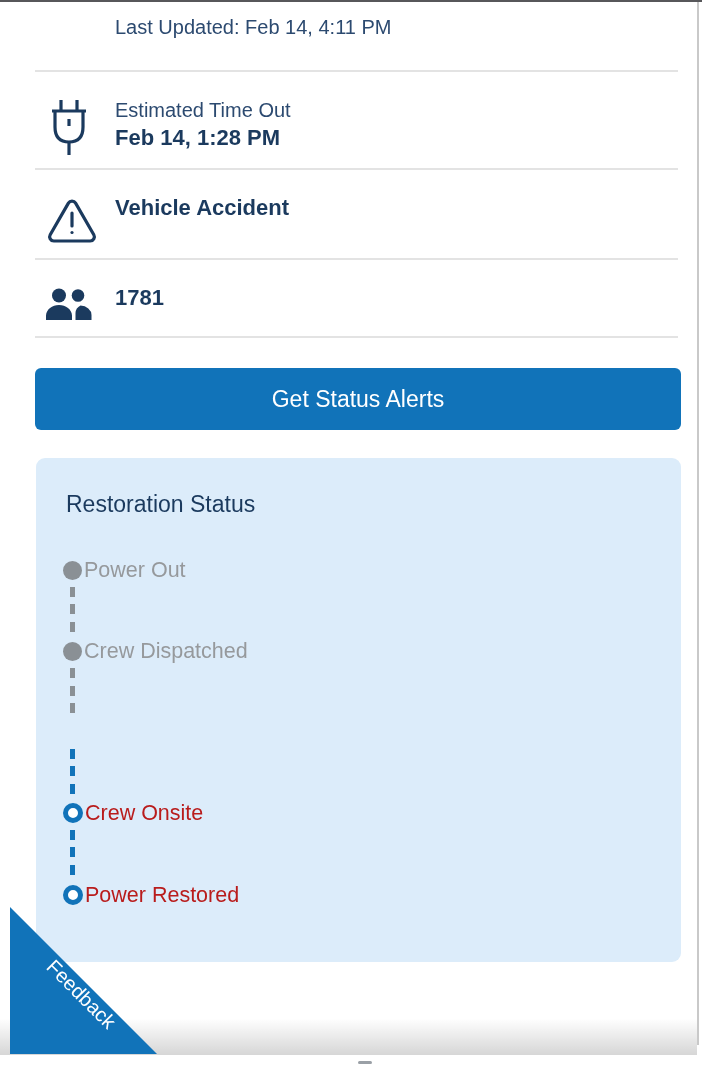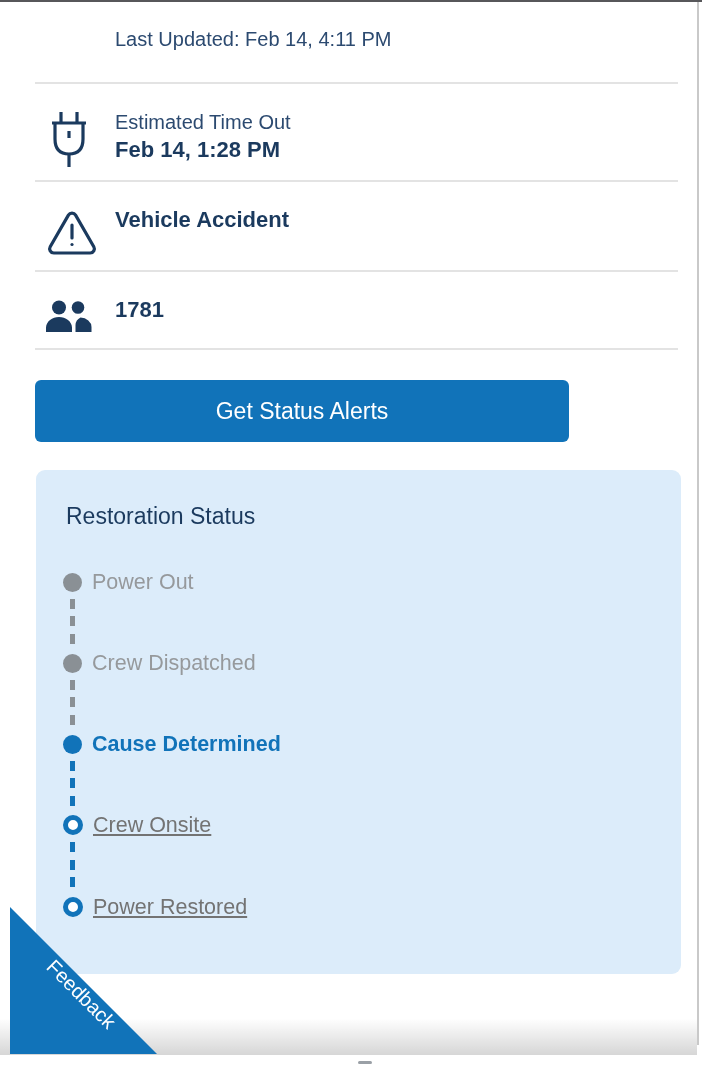--- a/index.html
+++ b/index.html
@@ -4,51 +4,51 @@
 <style>
   * { margin:0; padding:0; box-sizing:border-box; }
   html,body { width:702px; height:1068px; background:#ffffff; overflow:hidden;
     font-family:"Liberation Sans", sans-serif; }
   .page { position:relative; width:702px; height:1068px; background:#fff; }
 
   
   .top-line { position:absolute; top:0; left:0; width:702px; height:2px; background:#57575a; }
   .scroll-line { position:absolute; top:2px; right:3px; width:2px; height:1043px; background:#c9c9c9; }
 
-  .content { position:absolute; top:12px; left:0; width:697px; padding:0 19px 0 35px; }
+  .content { position:absolute; top:0; left:0; width:697px; padding:0 19px 0 35px; }
 
   .last-updated { margin:14px 0 0 80px; font-size:20px; line-height:27px; color:#2c4a70; }
 
   .divider { height:2px; background:#e3e3e3; }
   .divider.first { margin-top:29px; }
 
   .info-row { display:flex; padding:24px 0 10px 0; }
   .icon-col { width:80px; flex:0 0 80px; padding-left:9px; padding-top:2px; }
   .text-col { flex:1; }
   .info-label { font-size:20px; line-height:28px; color:#2c4a70; }
   .info-value { font-size:22px; line-height:28px; font-weight:700; color:#1b3a5e; }
 
-  .alerts-btn { display:block; margin:30px 0 0 0; width:534px; height:62px;
+  .alerts-btn { display:block; margin:30px 0 0 0; width:646px; height:62px;
     background:#1173b9; border:none; border-radius:6px; cursor:pointer;
     color:#ffffff; font-size:23px; font-family:"Liberation Sans", sans-serif; }
 
   .status-card { margin:28px 0 0 1px; width:645px; height:504px;
     background:#dcecfa; border-radius:9px; padding:31px 30px 0 30px; }
   .card-title { font-size:23px; line-height:30px; font-weight:400; color:#1b3a5e; }
 
   .timeline { position:relative; margin:41px 0 0 -3px; height:350px; }
-  .step { position:absolute; left:0; display:flex; align-items:center; gap:10px; height:20px; }
+  .step { position:absolute; left:0; display:flex; align-items:center; gap:2px; height:20px; }
   .dot { width:19px; height:19px; flex:0 0 19px; border-radius:50%; }
   .step.completed .dot { background:#8a9095; }
   .step.current   .dot { background:#1173b9; }
   .step.pending   .dot { width:20px; height:20px; flex-basis:20px; background:#ffffff; border:5px solid #1173b9; }
   .step-label { font-size:21.5px; white-space:nowrap; }
   .step.completed .step-label { color:#96999c; }
   .step.current   .step-label { color:#1173b9; font-weight:700; }
-  .step.pending   .step-label { color:#737373;text-decoration:underline; }
+  .step.pending   .step-label { color:#b91c1c; }
   .connector { position:absolute; left:7px; width:5px; height:45px;
     background:repeating-linear-gradient(to bottom, transparent 0 0); }
   .connector.gray { background:repeating-linear-gradient(to bottom,#8a9095 0 10px, transparent 10px 17.5px); }
   .connector.blue { background:repeating-linear-gradient(to bottom,#1173b9 0 10px, transparent 10px 17.5px); }
 
   .bottom-shadow { position:absolute; left:0; top:1006px; width:697px; height:49px;
     background:linear-gradient(to bottom, rgba(0,0,0,0) 25%, rgba(0,0,0,0.16) 100%); }
   .bottom-cutoff-mark { position:absolute; left:358px; top:1061px; width:14px; height:3px;
     background:#9aa0a6; border-radius:2px; }
 
@@ -135,24 +135,20 @@
           <span class="step-label">Power Out</span>
         </div>
         <div class="connector gray" style="top:27px;"></div>
 
         <div class="step completed" style="top:81px;">
           <span class="dot"></span>
           <span class="step-label">Crew Dispatched</span>
         </div>
         <div class="connector gray" style="top:108px;"></div>
 
-        <div class="step current" style="top:162px;">
-          <span class="dot"></span>
-          <span class="step-label">Cause Determined</span>
-        </div>
         <div class="connector blue" style="top:189px;"></div>
 
         <div class="step pending" style="top:243px;">
           <span class="dot"></span>
           <span class="step-label">Crew Onsite</span>
         </div>
         <div class="connector blue" style="top:270px;"></div>
 
         <div class="step pending" style="top:325px;">
           <span class="dot"></span>

